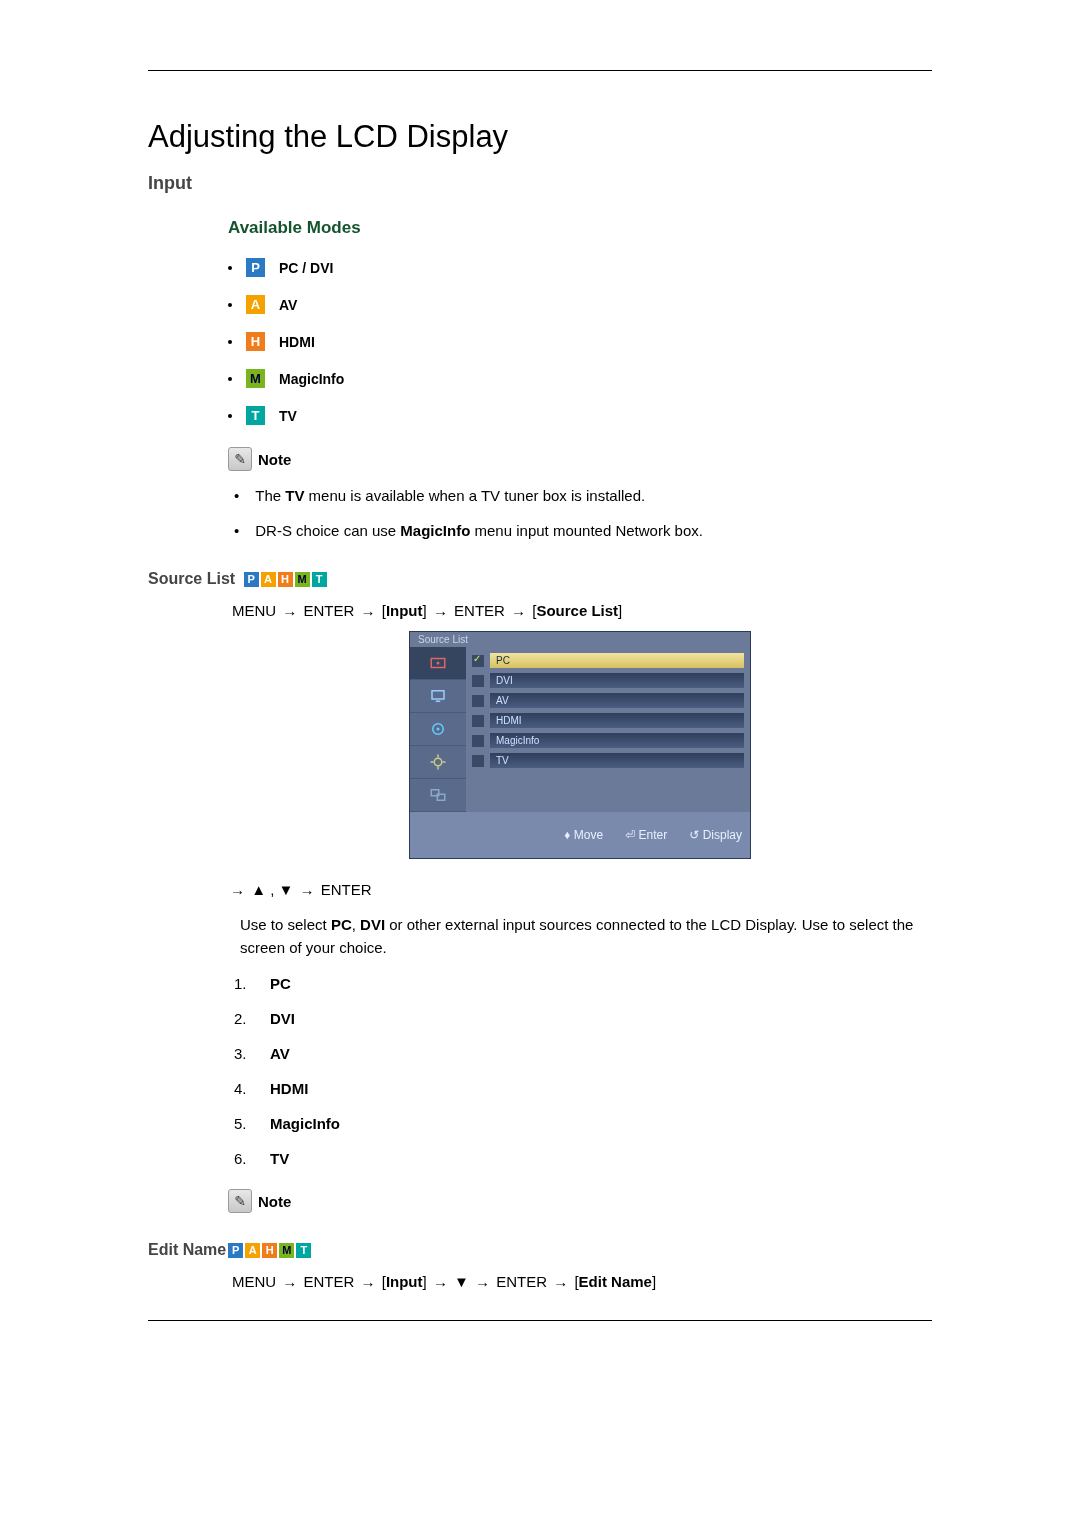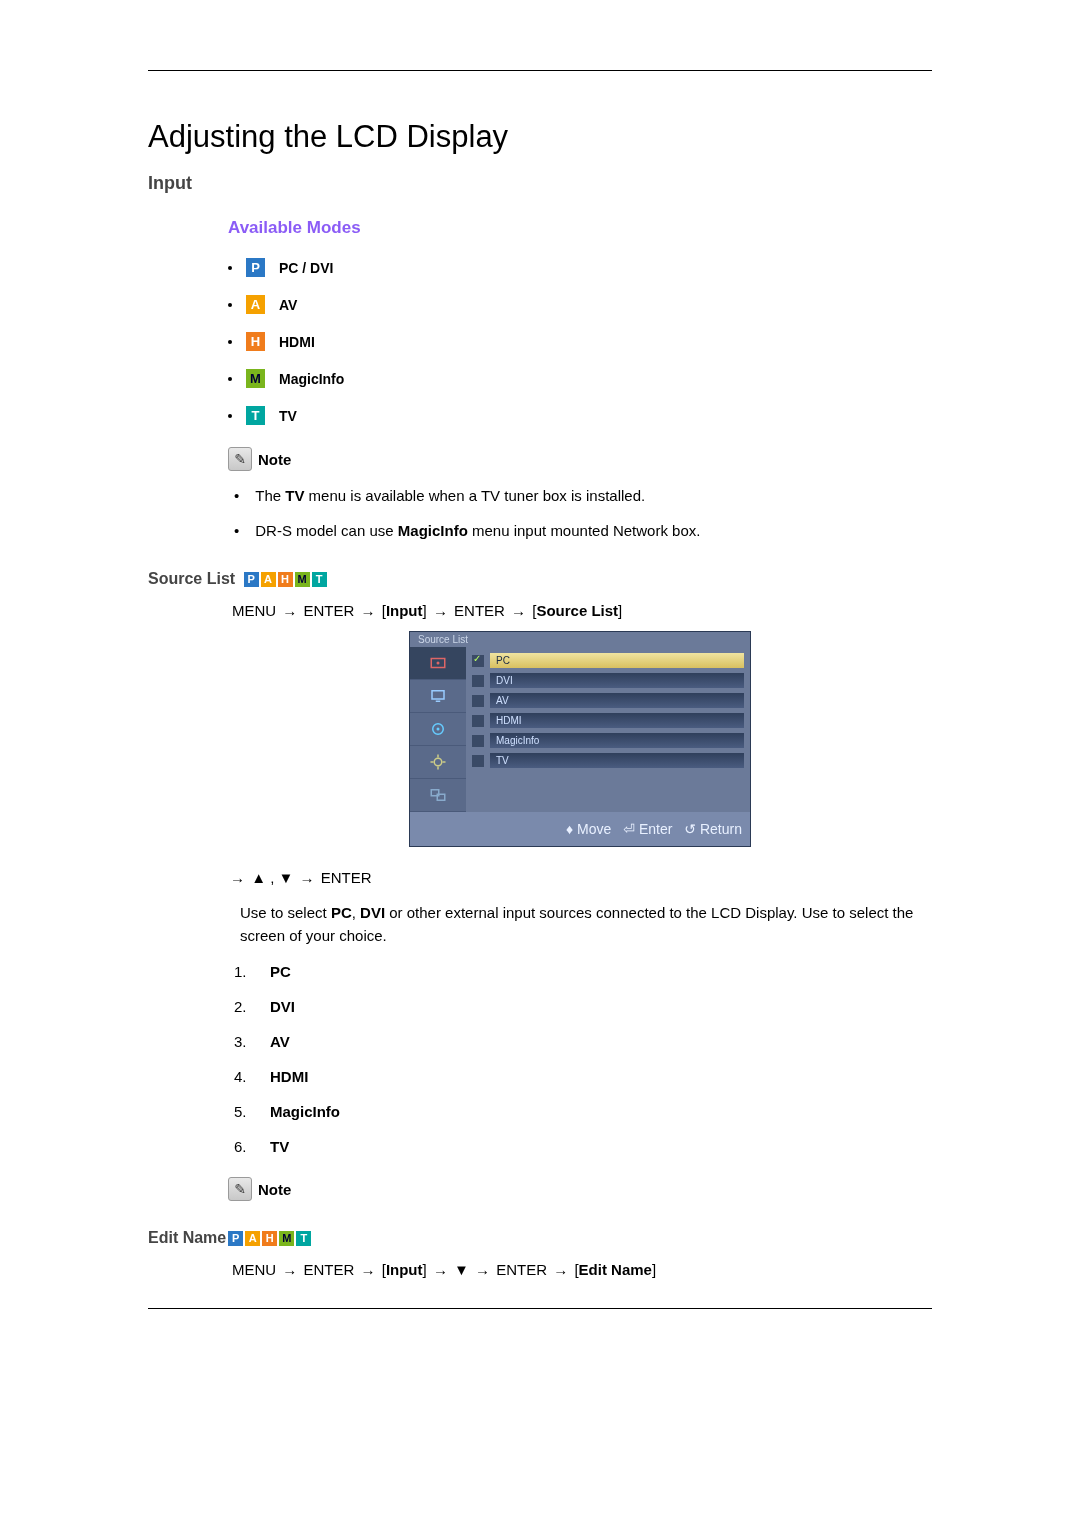--- a/index.html
+++ b/index.html
@@ -2,21 +2,21 @@
 <html><head>
 <meta charset="utf-8">
 <style>
   html,body{margin:0;padding:0;background:#fff;}
   body{font-family:Arial,Helvetica,sans-serif;color:#000;font-size:15px;}
   .page{width:1000px;min-height:1527px;margin:0 auto;position:relative;padding:70px 108px 0 108px;box-sizing:border-box;}
   .rule{border:none;border-top:1px solid #000;margin:0 0 48px 0;}
   .rule.bottom{margin:30px 0 0 0;}
   h1{font-size:31px;font-weight:400;margin:0 0 18px 0;}
   h2{font-size:18px;font-weight:700;color:#454545;margin:0 0 24px 0;}
-  h3{font-size:17px;font-weight:700;color:#8b5cf6;margin:0 0 20px 0;}
+  h3{font-size:17px;font-weight:700;color:#14532d;margin:0 0 20px 0;}
   h4{font-size:16px;font-weight:700;color:#454545;margin:28px 0 14px 0;display:flex;align-items:center;gap:2px;}
   .content{padding-left:80px;}
   .mode-list{list-style:none;padding:0;margin:0 0 22px 0;}
   .mode-list li{display:flex;align-items:center;gap:14px;margin-bottom:18px;font-size:14px;}
   .mode-list li .dot{width:4px;height:4px;background:#000;border-radius:50%;flex:none;}
   .mode-badge{width:19px;height:19px;display:inline-flex;align-items:center;justify-content:center;font-weight:700;font-size:13px;color:#fff;font-family:Arial,sans-serif;flex:none;}
   .mode-badge.sm{width:15px;height:15px;font-size:11px;}
   .bp{background:#2b78c5;}
   .ba{background:#f5a100;}
   .bh{background:#f07c1c;}
@@ -41,21 +41,21 @@
   .osd-ic{height:32px;display:flex;align-items:center;justify-content:center;border-bottom:1px solid #4a5a7a;color:#9fb3d6;}
   .osd-ic.active{background:#35455f;}
   .osd-ic svg{width:18px;height:18px;}
   .osd-main{flex:1;padding:6px 6px 4px 6px;background:#6b7a99;}
   .osd-row{display:flex;align-items:center;gap:6px;margin-bottom:5px;}
   .osd-chk{width:12px;height:12px;background:#3a4a66;display:inline-block;}
   .osd-chk.on{background:#3a4a66;position:relative;}
   .osd-chk.on::after{content:"✓";color:#b7ff60;font-size:10px;position:absolute;left:1px;top:-2px;}
   .osd-bar{flex:1;height:15px;background:linear-gradient(#2f3f5c,#4a5c80);color:#cfe0ff;display:flex;align-items:center;padding:0 6px;font-size:10px;}
   .osd-row.sel .osd-bar{background:linear-gradient(#f0e4a0,#d8c060);color:#1a2a44;}
-  .osd-foot{background:#7a8aac;color:#e8f0ff;font-size:14px;padding:9px 8px;display:flex;justify-content:flex-end;gap:12px;}
+  .osd-foot{background:#7a8aac;color:#e8f0ff;font-size:12px;padding:16px 8px;display:flex;justify-content:flex-end;gap:22px;}
   .osd-foot span::before{margin-right:4px;}
   .desc{font-size:15px;line-height:1.5;margin:0 0 16px 12px;}
   .arrows{font-size:15px;margin:0 0 16px 0;}
   .seq-arrow{display:inline-block;margin:0 2px;}
   .b{font-weight:700;}
 </style>
 </head>
 <body>
 
 <div class="page">
@@ -102,21 +102,21 @@
     </div>
 
     <ul class="bul">
       <li>
         <span>
           <span>The </span><span class="b">TV</span><span> menu is available when a TV tuner box is installed.</span>
         </span>
       </li>
       <li>
         <span>
-          <span>DR-S model can use </span><span class="b">MagicInfo</span><span> menu input mounted Network box.</span>
+          <span>DR-S choice can use </span><span class="b">MagicInfo</span><span> menu input mounted Network box.</span>
         </span>
       </li>
     </ul>
   </div>
 
   <h4>
     <span>Source List</span>&nbsp;
     <span class="mode-badge sm bp">P</span>
     <span class="mode-badge sm ba">A</span>
     <span class="mode-badge sm bh">H</span>
@@ -195,21 +195,21 @@
             </div>
           <div class="osd-row">
               <span class="osd-chk"></span>
               <span class="osd-bar">TV</span>
             </div>
         </div>
       </div>
       <div class="osd-foot">
         <span>♦ <span>Move</span></span>
         <span>⏎ <span>Enter</span></span>
-        <span>↺ <span>Return</span></span>
+        <span>↺ <span>Display</span></span>
       </div>
     </div>
 
     <p class="arrows">
       <span class="seq-arrow">→</span>
       <span>▲</span>
       <span> , </span>
       <span>▼</span>
       <span class="seq-arrow">→</span>
       <span>ENTER</span>

